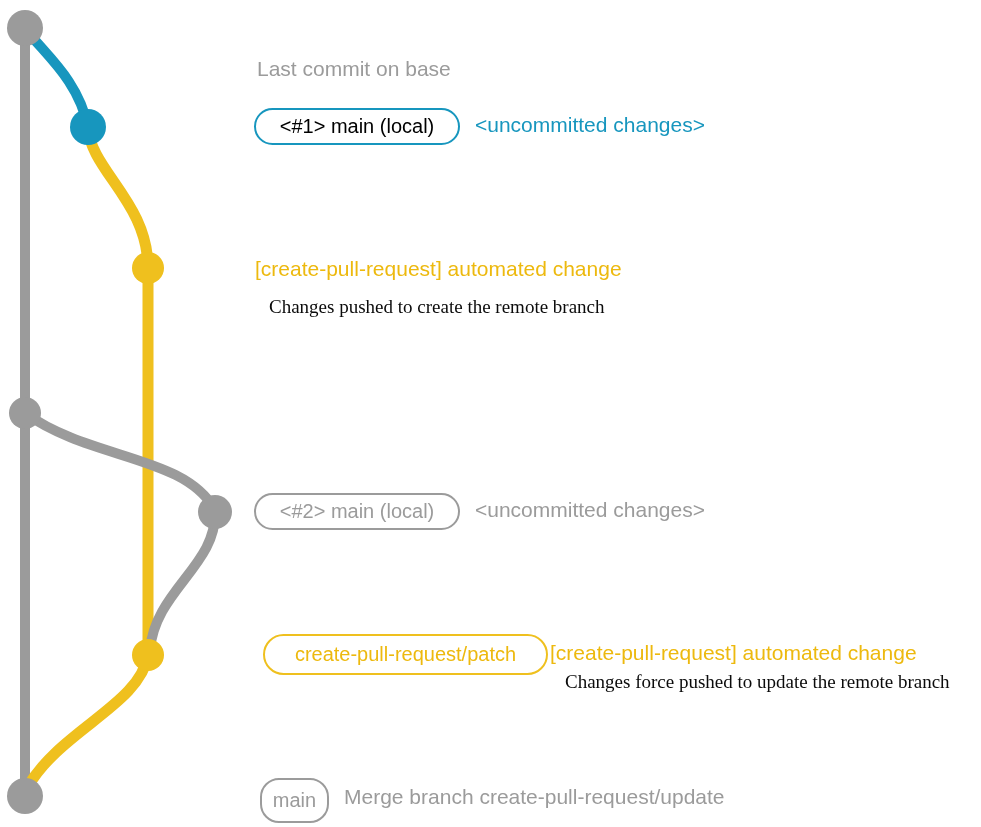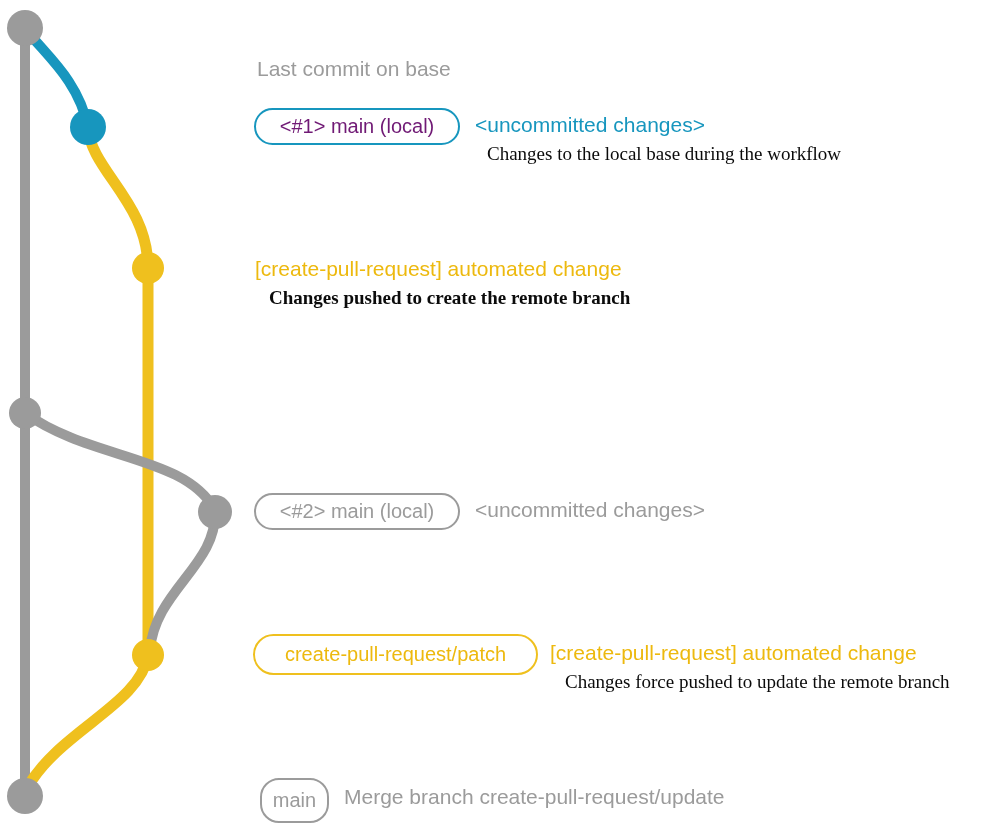--- a/index.html
+++ b/index.html
@@ -62,37 +62,36 @@
       <circle cx="88" cy="127" r="18" fill="#1796BE"></circle>
       <circle cx="148" cy="268" r="16" fill="#EFC01E"></circle>
       <circle cx="25" cy="413" r="16" fill="#9B9B9B"></circle>
       <circle cx="215" cy="512" r="17" fill="#9B9B9B"></circle>
       <circle cx="148" cy="655" r="16" fill="#EFC01E"></circle>
       <circle cx="25" cy="796" r="18" fill="#9B9B9B"></circle>
     </svg>
 
   <div class="lbl" style="left: 257px; top: 13px; color: rgb(155, 155, 155); margin-top: 44px;">Last commit on base</div>
 
-  <div class="badge" style="left: 254px; top: 108px; width: 206px; height: 37px; color: #701a75; border-color: rgb(23, 150, 190);">&lt;#1&gt; main (local)</div>
+  <div class="badge" style="left: 254px; top: 108px; width: 206px; height: 37px; color: #000000; border-color: rgb(23, 150, 190);">&lt;#1&gt; main (local)</div>
 
   <div class="lbl" style="left: 475px; top: 113px; color: rgb(23, 150, 190);">&lt;uncommitted changes&gt;</div>
 
-  <div class="lbl caption" style="left:487px; top:143px;">Changes to the local base during the workflow</div>
 
   <div class="lbl" style="left: 255px; top: 257px; color: rgb(237, 185, 14);">[create-pull-request] automated change</div>
 
-  <div class="lbl caption" style="left:269px; top:287px;font-weight:bold;">Changes pushed to create the remote branch</div>
+  <div class="lbl caption" style="left:269px; top:296px;">Changes pushed to create the remote branch</div>
 
 
   <div class="badge" style="left: 254px; top: 493px; width: 206px; height: 37px; color: rgb(155, 155, 155); border-color: rgb(155, 155, 155);">&lt;#2&gt; main (local)</div>
 
   <div class="lbl" style="left: 475px; top: 498px; color: rgb(155, 155, 155);">&lt;uncommitted changes&gt;</div>
 
 
-  <div class="badge" style="left: 253px; top: 634px; width: 285px; height: 41px; border-radius: 21px; color: rgb(237, 185, 14); border-color: rgb(239, 192, 30);">create-pull-request/patch</div>
+  <div class="badge" style="left: 263px; top: 634px; width: 285px; height: 41px; border-radius: 21px; color: rgb(237, 185, 14); border-color: rgb(239, 192, 30);">create-pull-request/patch</div>
 
   <div class="lbl" style="left: 550px; top: 641px; color: rgb(237, 185, 14);">[create-pull-request] automated change</div>
 
   <div class="lbl caption" style="left:565px; top:671px;">Changes force pushed to update the remote branch</div>
 
   <div class="badge" style="left: 260px; top: 778px; width: 69px; height: 45px; color: rgb(155, 155, 155); border-color: rgb(155, 155, 155);">main</div>
 
   <div class="lbl" style="left: 344px; top: 785px; color: rgb(155, 155, 155);">Merge branch create-pull-request/update</div>
 
 </div>

